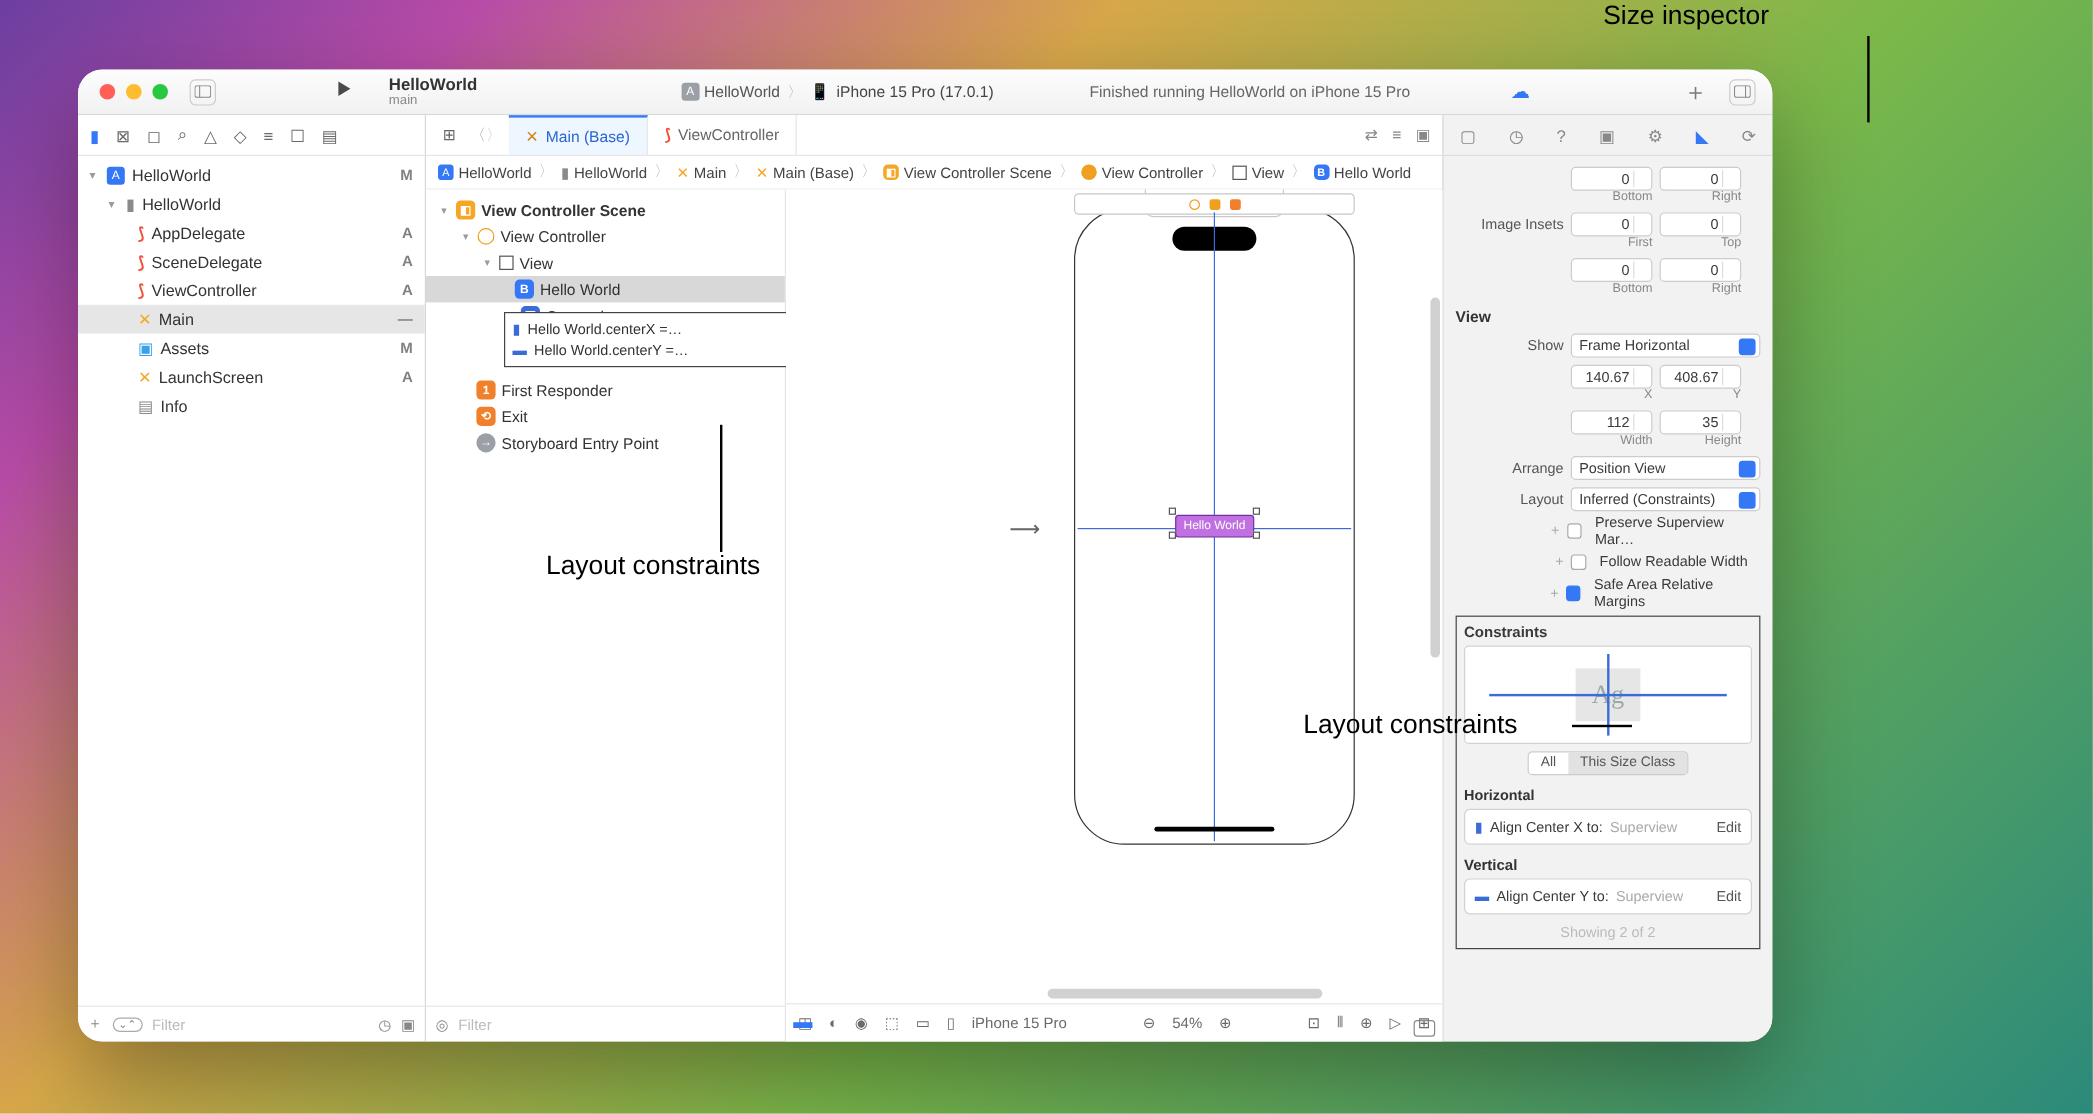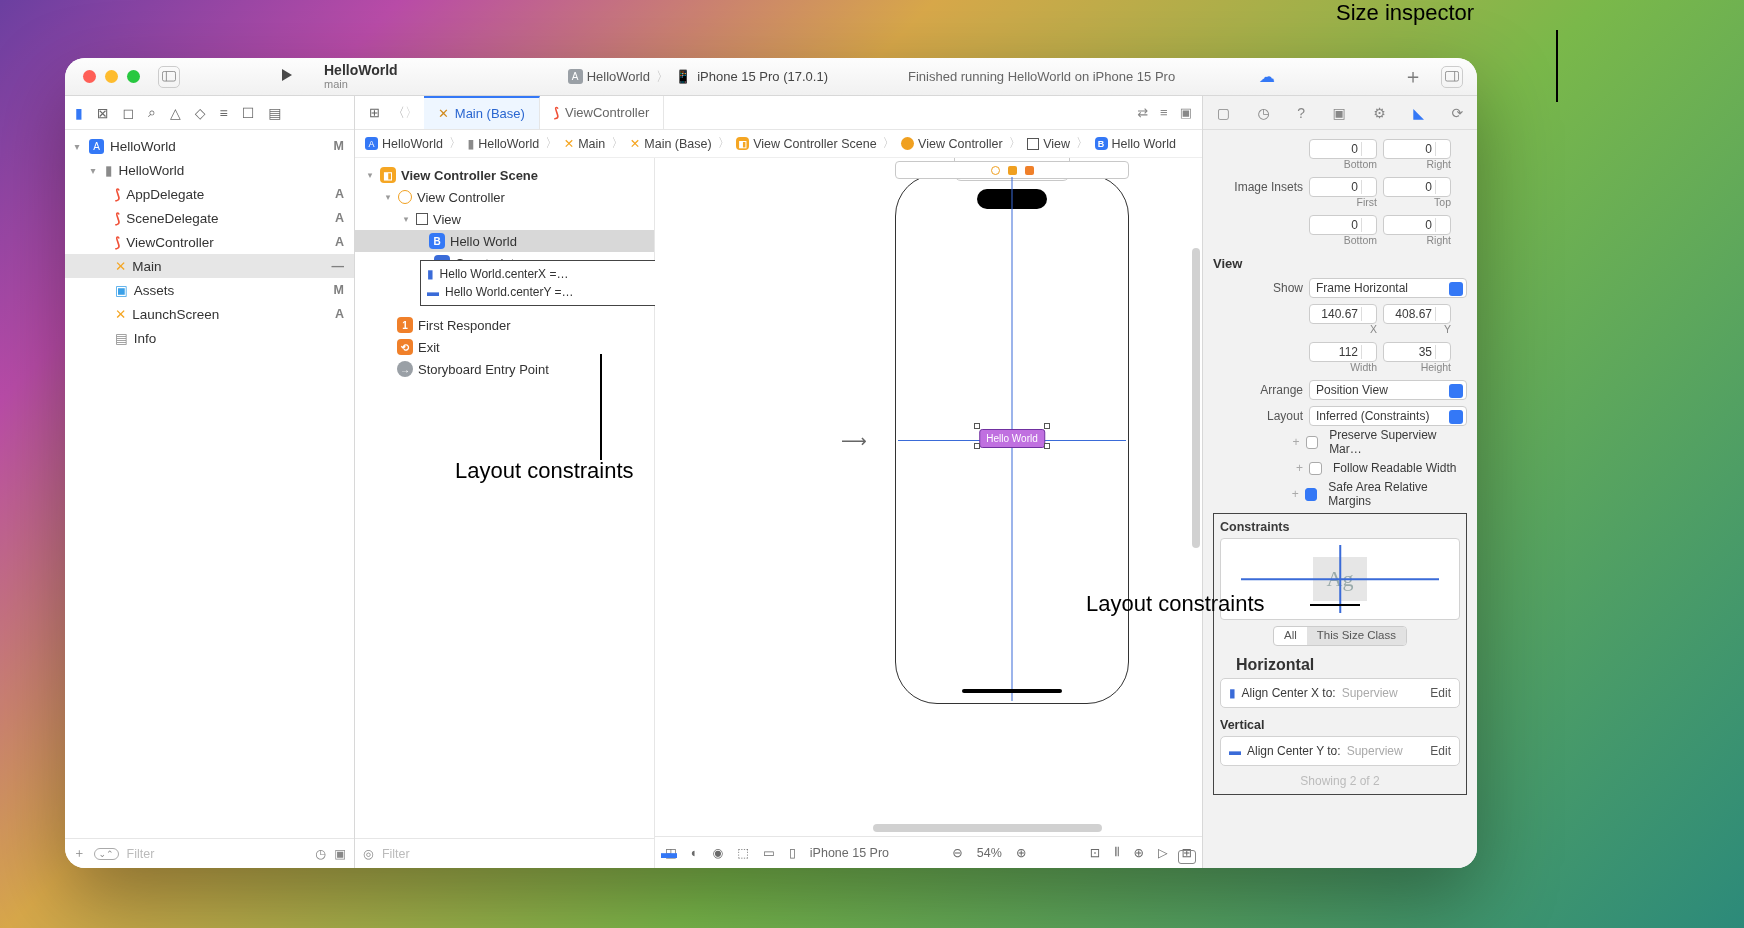--- a/index.html
+++ b/index.html
@@ -480,21 +480,21 @@
             <div class="gv"></div>
               <div class="gh"></div>
             <div class="sq">Ag</div>
           </div>
           <div style="display:flex;justify-content:center;">
               <div class="seg">
                 <div>All</div>
                 <div class="on">This Size Class</div>
               </div>
             </div>
-          <div class="section-h" style="font-size:16px;margin-top:10px;margin-left:16px;">Horizontal</div>
+          <div class="section-h" style="font-size:12px;margin-top:10px;">Horizontal</div>
           <div class="hz-row">
               <span style="color:#3a6bd8;">▮</span>
               <span>Align Center X to:</span>
               <span style="color:#aaa;">Superview</span>
               <span class="edit">Edit</span>
             </div>
           <div class="section-h" style="font-size:12.5px;margin-top:10px;">Vertical</div>
           <div class="hz-row">
               <span style="color:#3a6bd8;">▬</span>
               <span>Align Center Y to:</span>

